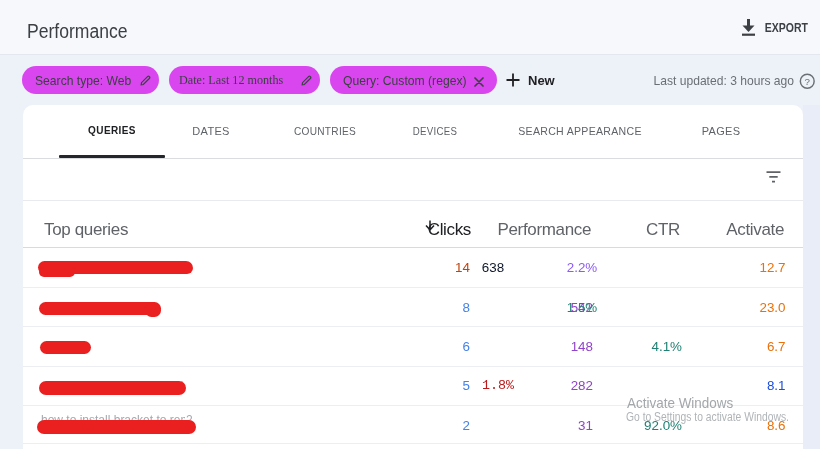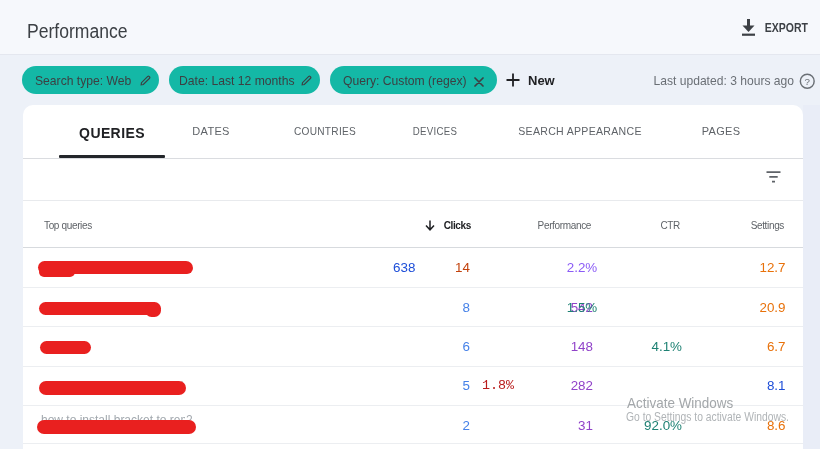--- a/index.html
+++ b/index.html
@@ -4,34 +4,34 @@
 <style>
   html,body{margin:0;padding:0;}
   body{width:820px;height:449px;overflow:hidden;position:relative;
        background:#edf1f8;font-family:"Liberation Sans",sans-serif;}
   .abs{position:absolute;}
   
   #topbar{left:0;top:0;width:820px;height:54px;background:#f6f8fc;border-bottom:1px solid #e4e7ef;}
   #title{left:27px;top:19.5px;font-size:19.5px;color:#3c4045;transform:scaleX(.9);transform-origin:left top;}
   #export{left:608px;width:200px;text-align:right;top:21px;font-size:12.5px;font-weight:700;color:#3c4045;transform:scaleX(.84);transform-origin:right top;}
   
-  .chip{top:66px;height:28px;border-radius:14px;background:#14b8a6;color:#3c4043;
+  .chip{top:66px;height:28px;border-radius:14px;background:#d946ef;color:#3c4043;
         font-size:13.5px;display:flex;align-items:center;}
   .chip span{white-space:nowrap;transform:scaleX(.9);transform-origin:left center;}
   #newtxt{left:528px;top:73px;font-size:13px;font-weight:700;color:#202124;}
   #lastupd{left:500px;top:72.5px;width:294px;text-align:right;font-size:13px;color:#6a6f75;transform:scaleX(.93);transform-origin:right top;}
   
   #card{left:23px;top:105px;width:780px;height:344px;background:#ffffff;
         border-radius:10px 10px 0 0;}
   .tab{top:125px;font-size:11px;letter-spacing:.3px;color:#5f6368;transform:translateX(-50%);white-space:nowrap;}
-  .tab.active{color:#202124;font-weight:700;font-size:14px;letter-spacing:.4px;}
+  .tab.active{color:#202124;font-weight:700;font-size:10px;letter-spacing:.4px;}
   #underline{left:59px;top:155px;width:106px;height:3px;background:#23262a;border-radius:1px;}
   .hr{height:1px;}
   
-  .hcell{top:220px;font-size:10px;color:#5f6368;letter-spacing:-0.35px;}
+  .hcell{top:220px;font-size:17px;color:#5f6368;letter-spacing:-0.35px;}
   .num{font-size:13.4px;}
   .redbar{position:absolute;background:#e9201f;}
   #wm1{left:627px;top:395px;font-size:14.8px;color:#a3a7aa;transform:scaleX(.91);transform-origin:left top;white-space:nowrap;}
   #wm2{left:626px;top:409.5px;font-size:12px;color:#b0b4b7;transform:scaleX(.86);transform-origin:left top;white-space:nowrap;}
 </style>
 </head>
 <body>
   <div id="topbar" class="abs"></div>
   <div id="title" class="abs">Performance</div>
 
@@ -41,21 +41,21 @@
     <rect x="1" y="14.6" width="13" height="2.2" fill="#3c4045"></rect>
   </svg>
   <div id="export" class="abs">EXPORT</div>
 
   <div class="chip abs" style="left:22px;width:137px;">
     <span style="margin-left:12.5px;">Search type: Web</span>
   </div>
   <svg class="abs" style="left:139px;top:73.5px" width="13" height="13" viewBox="0 0 24 24" fill="none" stroke="#3c4043" stroke-width="2.2">
     <path d="M4 20 L4.6 16 L16.2 4.4 a1.6 1.6 0 0 1 2.3 0 l1.1 1.1 a1.6 1.6 0 0 1 0 2.3 L8 19.4 Z"></path>
   </svg>
-  <div class="chip abs" style="left:169px;width:151px;">
+  <div class="chip abs" style="left:169px;width:151px;font-family:Liberation Serif, serif;">
     <span style="margin-left:10px;">Date: Last 12 months</span>
   </div>
   <svg class="abs" style="left:300px;top:73.5px" width="13" height="13" viewBox="0 0 24 24" fill="none" stroke="#3c4043" stroke-width="2.2">
     <path d="M4 20 L4.6 16 L16.2 4.4 a1.6 1.6 0 0 1 2.3 0 l1.1 1.1 a1.6 1.6 0 0 1 0 2.3 L8 19.4 Z"></path>
   </svg>
   <div class="chip abs" style="left:330px;width:167px;">
     <span style="margin-left:13px;">Query: Custom (regex)</span>
   </div>
   <svg class="abs" style="left:473.5px;top:76.5px" width="10" height="10" viewBox="0 0 10 10" stroke="#3c4043" stroke-width="1.7" stroke-linecap="round">
     <path d="M1 1 L9 9 M9 1 L1 9"></path>
@@ -84,41 +84,41 @@
 
   <svg class="abs" style="left:766px;top:171px" width="15" height="12" viewBox="0 0 15 12" stroke="#5f6368" stroke-width="1.7">
     <path d="M0.5 1.2 H14.5 M3.3 5.9 H11.7 M6 10.6 H9"></path>
   </svg>
   <div class="hr abs" style="left:23px;top:200px;width:780px;background:#e8eaed;"></div>
 
   <div class="hcell abs" style="left:44px;">Top queries</div>
   <svg class="abs" style="left:425px;top:220px" width="10" height="11" viewBox="0 0 10 11" fill="none" stroke="#202124" stroke-width="1.5">
     <path d="M5 0.5 V9.2 M1 5.6 L5 9.8 L9 5.6"></path>
   </svg>
-  <div class="hcell abs" style="left:271px;width:200px;text-align:right;color:#202124;font-weight:700;">Clicks</div>
+  <div class="hcell abs" style="left:271px;width:200px;text-align:right;color:#202124;font-weight:400;">Clicks</div>
   <div class="hcell abs" style="left:391px;width:200px;text-align:right;">Performance</div>
   <div class="hcell abs" style="left:480px;width:200px;text-align:right;">CTR</div>
-  <div class="hcell abs" style="left:584px;width:200px;text-align:right;">Settings</div>
+  <div class="hcell abs" style="left:584px;width:200px;text-align:right;">Activate</div>
   <div class="hr abs" style="left:23px;top:247px;width:780px;background:#d7dade;"></div>
 
   <div class="hr abs" style="left:23px;top:287px;width:780px;background:#eceef1;"></div>
   <div class="hr abs" style="left:23px;top:326px;width:780px;background:#eceef1;"></div>
   <div class="hr abs" style="left:23px;top:366px;width:780px;background:#eceef1;"></div>
   <div class="hr abs" style="left:23px;top:405px;width:780px;background:#eceef1;"></div>
   <div class="hr abs" style="left:23px;top:443px;width:780px;background:#eceef1;"></div>
 
   <div class="num abs" style="left:270px;top:260px;width:200px;text-align:right;color:#c2410c;">14</div>
-  <div class="num abs" style="left:393px;top:260px;width:200px;text-align:left;color:#1d4ed8;">638</div>
+  <div class="num abs" style="left:393px;top:260px;width:200px;text-align:center;color:#0f172a;">638</div>
   <div class="num abs" style="left:482px;top:260px;width:200px;text-align:center;color:#8b5cf6;">2.2%</div>
   <div class="num abs" style="left:585.5px;top:260px;width:200px;text-align:right;color:#e8710a;">12.7</div>
 
   <div class="num abs" style="left:270px;top:299.5px;width:200px;text-align:right;color:#4581e8;">8</div>
   <div class="num abs" style="left:393px;top:299.5px;width:200px;text-align:right;color:#9143c9;">542</div>
   <div class="num abs" style="left:482px;top:299.5px;width:200px;text-align:center;color:#1e8173;">1.5%</div>
-  <div class="num abs" style="left:585.5px;top:299.5px;width:200px;text-align:right;color:#e8710a;">20.9</div>
+  <div class="num abs" style="left:585.5px;top:299.5px;width:200px;text-align:right;color:#e8710a;">23.0</div>
 
   <div class="num abs" style="left:270px;top:339px;width:200px;text-align:right;color:#4581e8;">6</div>
   <div class="num abs" style="left:393px;top:339px;width:200px;text-align:right;color:#9143c9;">148</div>
   <div class="num abs" style="left:482px;top:339px;width:200px;text-align:right;color:#1e8173;">4.1%</div>
   <div class="num abs" style="left:585.5px;top:339px;width:200px;text-align:right;color:#e8710a;">6.7</div>
 
   <div class="num abs" style="left:270px;top:378.4px;width:200px;text-align:right;color:#4581e8;">5</div>
   <div class="num abs" style="left:393px;top:378.4px;width:200px;text-align:right;color:#9143c9;">282</div>
   <div class="num abs" style="left:482px;top:378.4px;width:200px;text-align:left;color:#b91c1c;font-family:Liberation Mono, monospace;">1.8%</div>
   <div class="num abs" style="left:585.5px;top:378.4px;width:200px;text-align:right;color:#1d4ed8;">8.1</div>

